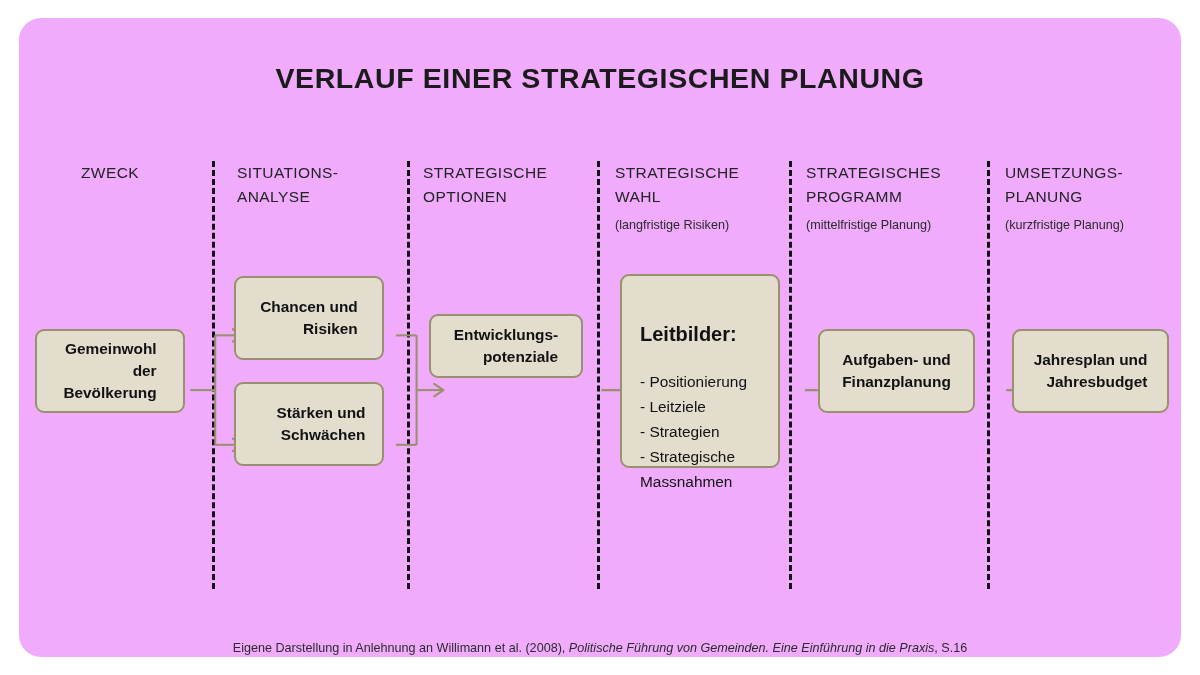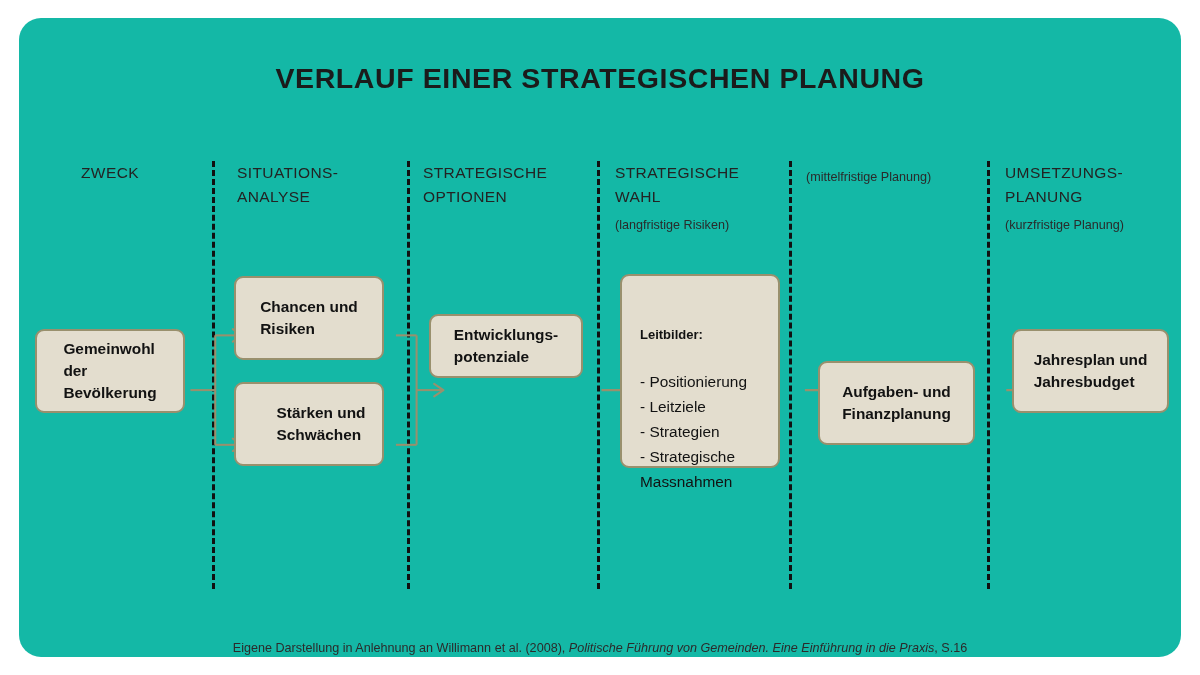--- a/index.html
+++ b/index.html
@@ -17,21 +17,21 @@
     position: relative;
     width: 1200px;
     height: 675px;
   }
   .card {
     position: absolute;
     left: 19px;
     top: 18px;
     width: 1162px;
     height: 639px;
-    background: #14b8a6;
+    background: #f0abfc;
     border-radius: 22px;
   }
   .diagram-title {
     position: absolute;
     left: 0;
     top: 44px;
     width: 1162px;
     text-align: center;
     font-size: 28.5px;
     font-weight: bold;
@@ -71,37 +71,37 @@
   
   .pbox {
     position: absolute;
     box-sizing: border-box;
     background: #e3ddce;
     border: 2px solid #99906d;
     border-radius: 9px;
     display: flex;
     align-items: center;
     justify-content: center;
-    text-align: left;
+    text-align: right;
     color: #121212;
     font-size: 15.4px;
     font-weight: bold;
     line-height: 22px;
     white-space: pre-line;
     padding: 4px 8px;
   }
   .pbox.left-align {
     display: block;
     text-align: left;
     padding: 24px 0 0 18px;
     font-weight: normal;
   }
   .pbox .lb-head {
     font-weight: bold;
-    font-size: 13px;
+    font-size: 20px;
     line-height: 25px;
     display: block;
   }
   .pbox .lb-list {
     font-weight: normal;
     font-size: 15.4px;
     line-height: 25px;
     white-space: pre-line;
     display: block;
   }
@@ -160,20 +160,22 @@
       <div class="ch-sub"></div>
     </div>
 
     <div class="col-head" style="left:596px; top:143px; width:175px;">
       <div class="ch-title">STRATEGISCHE
 WAHL</div>
       <div class="ch-sub">(langfristige Risiken)</div>
     </div>
 
     <div class="col-head" style="left:787px; top:143px; width:180px;">
+      <div class="ch-title">STRATEGISCHES
+PROGRAMM</div>
       <div class="ch-sub">(mittelfristige Planung)</div>
     </div>
 
     <div class="col-head" style="left:986px; top:143px; width:175px;">
       <div class="ch-title">UMSETZUNGS-
 PLANUNG</div>
       <div class="ch-sub">(kurzfristige Planung)</div>
     </div>
 
     <svg id="wires" viewBox="0 0 1162 639" width="1162" height="639" xmlns="http://www.w3.org/2000/svg">
@@ -221,21 +223,21 @@
 
     <div class="pbox left-align" style="left:601px; top:256px; width:160px; height:194px;">
       <span class="lb-head">Leitbilder:</span>
       <span class="lb-list">- Positionierung
 - Leitziele
 - Strategien
 - Strategische
    Massnahmen</span>
     </div>
 
-    <div class="pbox" style="left:799px; top:311px; width:157px; height:84px;margin-top:32px;">Aufgaben- und
+    <div class="pbox" style="left:799px; top:311px; width:157px; height:84px;">Aufgaben- und
 Finanzplanung</div>
 
     <div class="pbox" style="left:993px; top:311px; width:157px; height:84px;">Jahresplan und
 Jahresbudget</div>
 
     <div class="caption">
       <span>Eigene Darstellung in Anlehnung an Willimann et al. (2008), </span><span class="it">Politische Führung von Gemeinden. Eine Einführung in die Praxis</span><span>, S.16</span>
     </div>
 
   </div>

